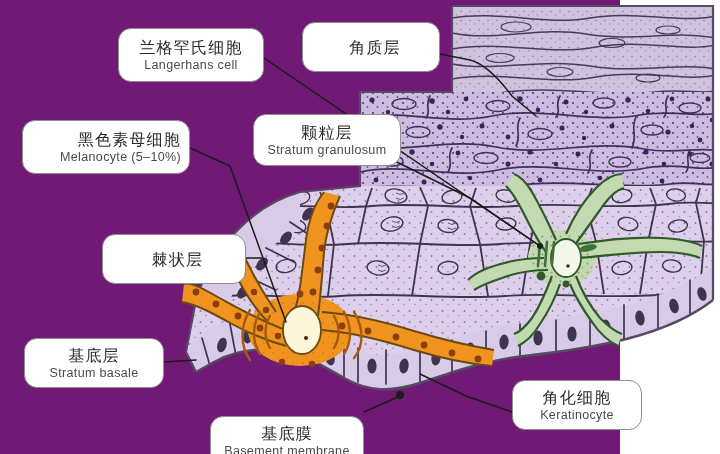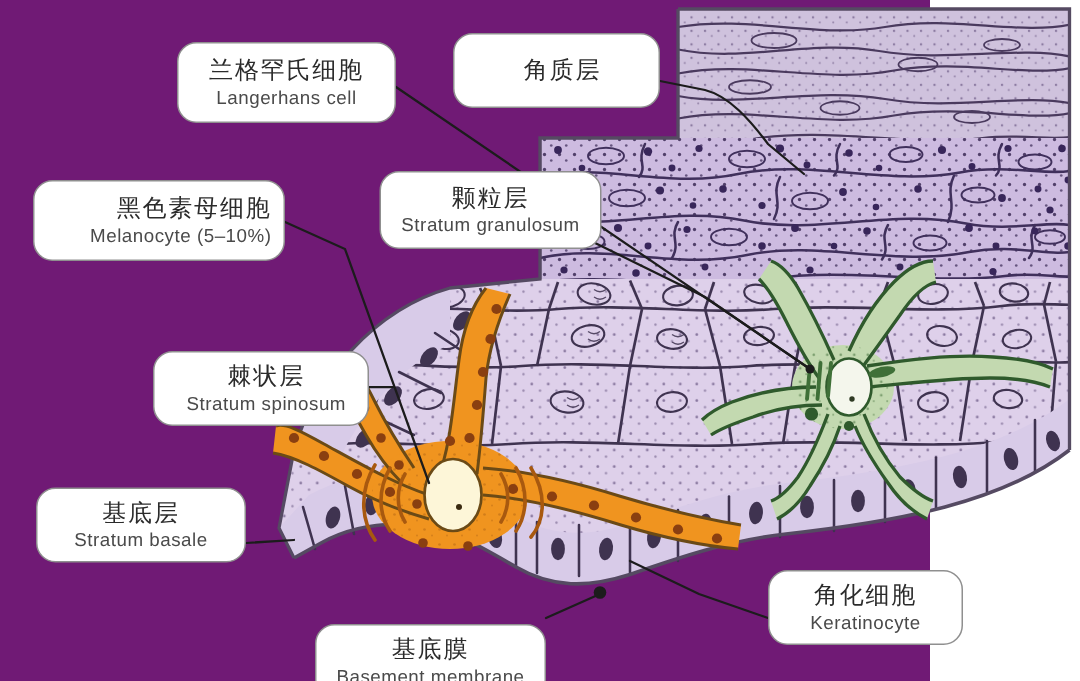--- a/index.html
+++ b/index.html
@@ -36,21 +36,21 @@
     letter-spacing:.35px;
     white-space:nowrap;
     margin-top:1px;
   }
 
   #lbl-langerhans{left:118px;top:28px;width:146px;height:54px;}
   #lbl-corneum   {left:302px;top:22px;width:138px;height:50px;padding-left:16px;}
   #lbl-melanocyte{left:22px; top:120px;width:168px;height:54px;align-items:flex-end;}
   #lbl-granulosum{left:208px;top:114px;width:148px;height:52px;margin-left:45px;}
   #lbl-spinosum  {left:102px;top:234px;width:144px;height:50px;padding-left:15px;}
-  #lbl-basale    {left:24px; top:325px;width:140px;height:50px;}
+  #lbl-basale    {left:24px; top:338px;width:140px;height:50px;}
   #lbl-membrane  {left:210px;top:392px;width:154px;height:50px;margin-top:24px;}
   #lbl-keratino  {left:512px;top:380px;width:130px;height:50px;}
 
   svg.layer{position:absolute;left:0;top:0;width:720px;height:454px;}
   #tissue{z-index:10;}
   #leaders{z-index:30;}
 </style>
 </head>
 <body>
 
@@ -498,21 +498,20 @@
     <div class="en">Melanocyte (5–10%)</div>
   </div>
 
   <div class="label" id="lbl-granulosum">
     <div class="cn">颗粒层</div>
     <div class="en">Stratum granulosum</div>
   </div>
 
   <div class="label" id="lbl-spinosum">
     <div class="cn">棘状层</div>
-    <div class="en">Stratum spinosum</div>
   </div>
 
   <div class="label" id="lbl-basale">
     <div class="cn">基底层</div>
     <div class="en">Stratum basale</div>
   </div>
 
   <div class="label" id="lbl-membrane">
     <div class="cn">基底膜</div>
     <div class="en">Basement membrane</div>

